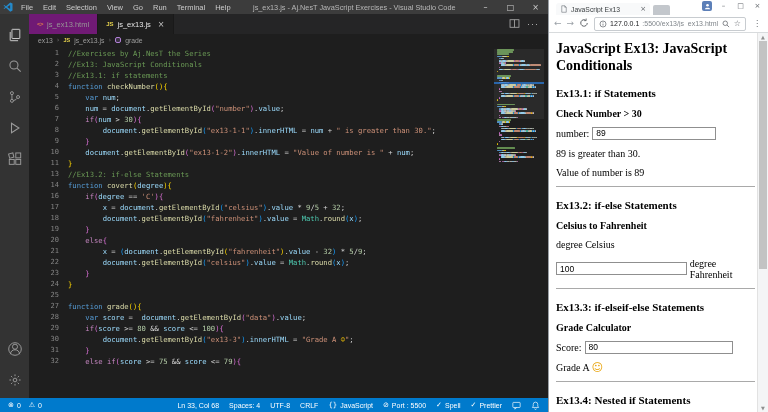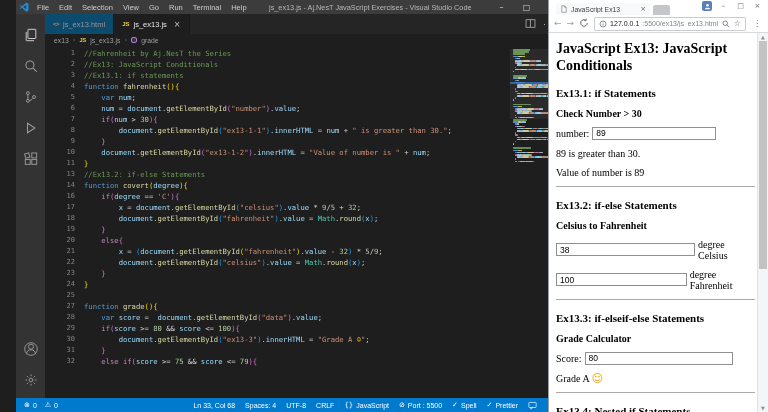--- a/index.html
+++ b/index.html
@@ -2,39 +2,39 @@
 <html style="--c-status: #007acc; --c-titlebar: #3c3c3c; --c-activity: #333333; --c-tabbar: #252526; --c-editor: #1e1e1e; --c-js: #e8d44d; --c-html: #e07c4c; --tk-c: #6A9955; --tk-k: #569CD6; --tk-p: #C586C0; --tk-f: #DCDCAA; --tk-s: #CE9178; --tk-n: #B5CEA8; --tk-v: #9CDCFE; --tk-m: #4EC9B0; --tk-o: #D4D4D4; --tk-g: #FFD700; --tk-u: #DA70D6; --tk-b: #179FFF; --tk-e: #FFCC02;"><head>
 <meta charset="utf-8">
 <style>
   html,body{margin:0;padding:0;background:#222;}
   .screen{position:relative;width:768px;height:412px;overflow:hidden;
     font-family:"Liberation Sans",sans-serif;background:#1e1e1e;
     -webkit-font-smoothing:antialiased;}
   .glyph{font-family:"DejaVu Sans",sans-serif;}
 
   
-  #vscode{position:absolute;left:0;top:0;width:548px;height:412px;display:flex;flex-direction:column;background:var(--c-editor);margin-left:16px;}
+  #vscode{position:absolute;left:0;top:0;width:548px;height:412px;display:flex;flex-direction:column;background:var(--c-editor);}
   .titlebar{height:14px;flex:none;background:var(--c-titlebar);display:flex;align-items:center;color:#cccccc;font-size:7.5px;}
   .vsc-logo{width:16px;display:flex;align-items:center;justify-content:center;flex:none;}
   .menus{display:flex;flex:none;}
   .menu-item{padding:0 5px;cursor:default;}
   .win-title{flex:1;text-align:center;color:#b8b8b8;white-space:nowrap;overflow:hidden;font-size:7.3px;}
   .win-controls{display:flex;flex:none;}
   .wc{width:25px;height:14px;display:flex;align-items:center;justify-content:center;color:#d0d0d0;font-size:8px;}
 
   .vsc-main{flex:1;display:flex;min-height:0;}
   .activitybar{width:29px;flex:none;background:var(--c-activity);display:flex;flex-direction:column;align-items:center;padding:5px 0 3px;}
   .ab-icon{width:29px;height:31px;display:flex;align-items:center;justify-content:center;color:#9a9a9a;}
   .ab-icon.first{color:#cfcfcf;}
   .ab-bottom{margin-top:auto;}
 
   .editor-col{flex:1;display:flex;flex-direction:column;min-width:0;background:var(--c-editor);}
   .tabbar{height:20px;flex:none;background:var(--c-tabbar);display:flex;align-items:stretch;}
   .tab{display:flex;align-items:center;gap:4px;padding:0 8px;font-size:7.5px;border-right:1px solid #191919;}
-  .tab.inactive{background:#0c4a6e;color:#969696;}
+  .tab.inactive{background:#701a75;color:#969696;}
   .tab.active{background:#1e1e1e;color:#e6e6e6;}
   .tab-badge-html{color:var(--c-html);font-size:6px;font-weight:bold;letter-spacing:-0.5px;}
   .tab-badge-js{color:var(--c-js);font-size:6px;font-weight:bold;}
   .tab-close{color:#c5c5c5;font-size:8px;margin-left:3px;}
   .tabbar-actions{margin-left:auto;display:flex;align-items:center;gap:7px;padding-right:9px;color:#adadad;}
   .more-dots{font-size:9px;letter-spacing:1px;color:#bdbdbd;}
 
   .breadcrumb{height:12px;flex:none;display:flex;align-items:center;gap:4px;padding-left:9px;font-size:6.8px;color:#9d9d9d;background:#1e1e1e;}
   .bc-sep{color:#6f6f6f;}
   .bc-js{color:var(--c-js);font-size:5.5px;font-weight:bold;}
@@ -218,33 +218,33 @@
             <span>js_ex13.js</span>
             <span class="bc-sep glyph">›</span>
             <span class="bc-sym"></span>
             <span>grade</span>
           </div>
 
         <div class="editor">
           <div class="code-scroll" id="code">
               <div class="code-row">
                 <span class="ln">1</span>
-                <span class="code-line"><span class="tk-c">//Fahrenheit by Aj.NesT the Series</span></span>
+                <span class="code-line"><span class="tk-c">//Exercises by Aj.NesT the Series</span></span>
               </div>
               <div class="code-row">
                 <span class="ln">2</span>
                 <span class="code-line"><span class="tk-c">//Ex13: JavaScript Conditionals</span></span>
               </div>
               <div class="code-row">
                 <span class="ln">3</span>
                 <span class="code-line"><span class="tk-c">//Ex13.1: if statements</span></span>
               </div>
               <div class="code-row">
                 <span class="ln">4</span>
-                <span class="code-line"><span class="tk-k">function </span><span class="tk-f">fahrenheit</span><span class="tk-g">(){</span></span>
+                <span class="code-line"><span class="tk-k">function </span><span class="tk-f">checkNumber</span><span class="tk-g">(){</span></span>
               </div>
               <div class="code-row">
                 <span class="ln">5</span>
                 <span class="code-line"><span class="tk-o">    </span><span class="tk-k">var </span><span class="tk-v">num</span><span class="tk-o">;</span></span>
               </div>
               <div class="code-row">
                 <span class="ln">6</span>
                 <span class="code-line"><span class="tk-o">    </span><span class="tk-v">num</span><span class="tk-o"> = </span><span class="tk-v">document</span><span class="tk-o">.</span><span class="tk-f">getElementById</span><span class="tk-u">(</span><span class="tk-s">"number"</span><span class="tk-u">)</span><span class="tk-o">.</span><span class="tk-v">value</span><span class="tk-o">;</span></span>
               </div>
               <div class="code-row">
@@ -942,21 +942,20 @@
                 <input type="text" value="89" style="">
               </div>
               <div class="prow textrow">89 is greater than 30.</div>
               <div class="prow textrow">Value of number is 89</div>
               <hr>
             </div>
             <div class="sec sec1">
               <h3>Ex13.2: if-else Statements</h3>
               <h4>Celsius to Fahrenheit</h4>
               <div class="prow">
-                <input type="text" value="38" style="">
                 <span>degree Celsius</span>
               </div>
               <div class="prow">
                 <input type="text" value="100" style="">
                 <span>degree Fahrenheit</span>
               </div>
               <hr>
             </div>
             <div class="sec sec2">
               <h3>Ex13.3: if-elseif-else Statements</h3>

